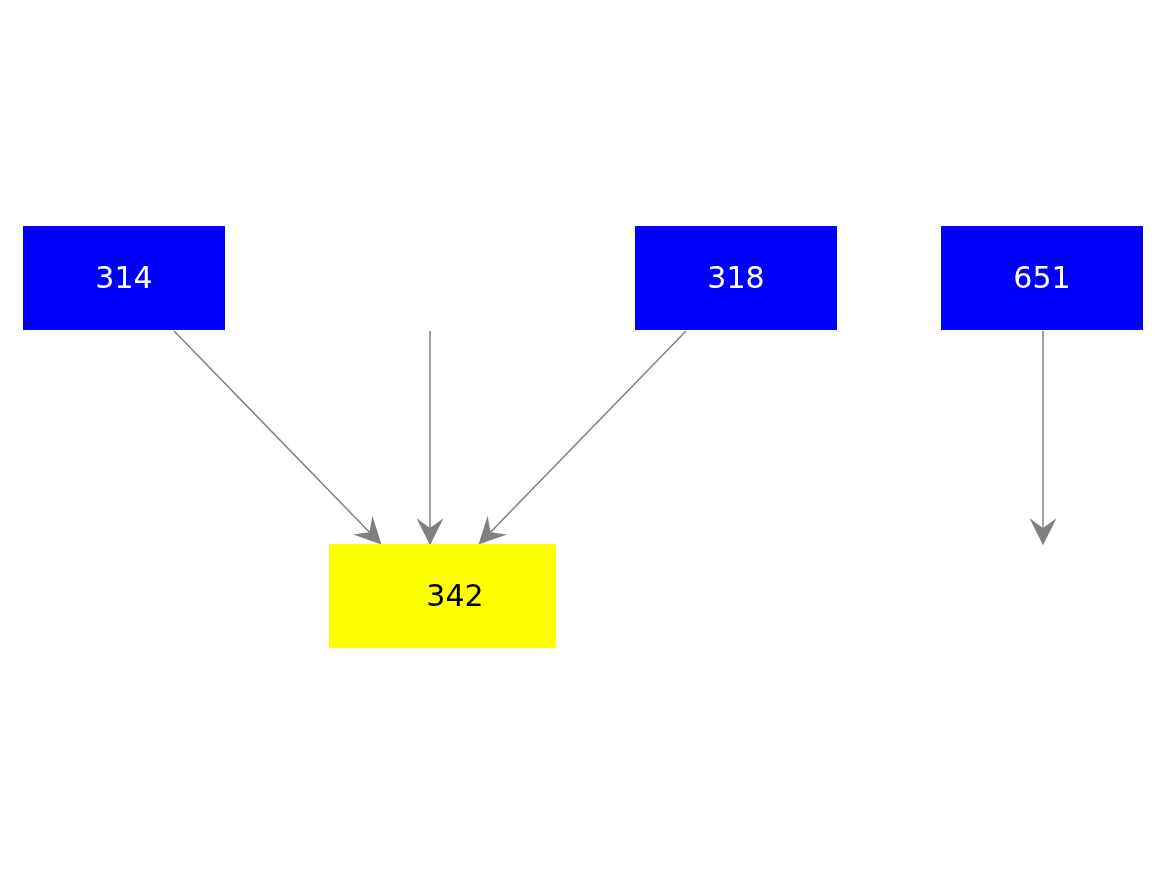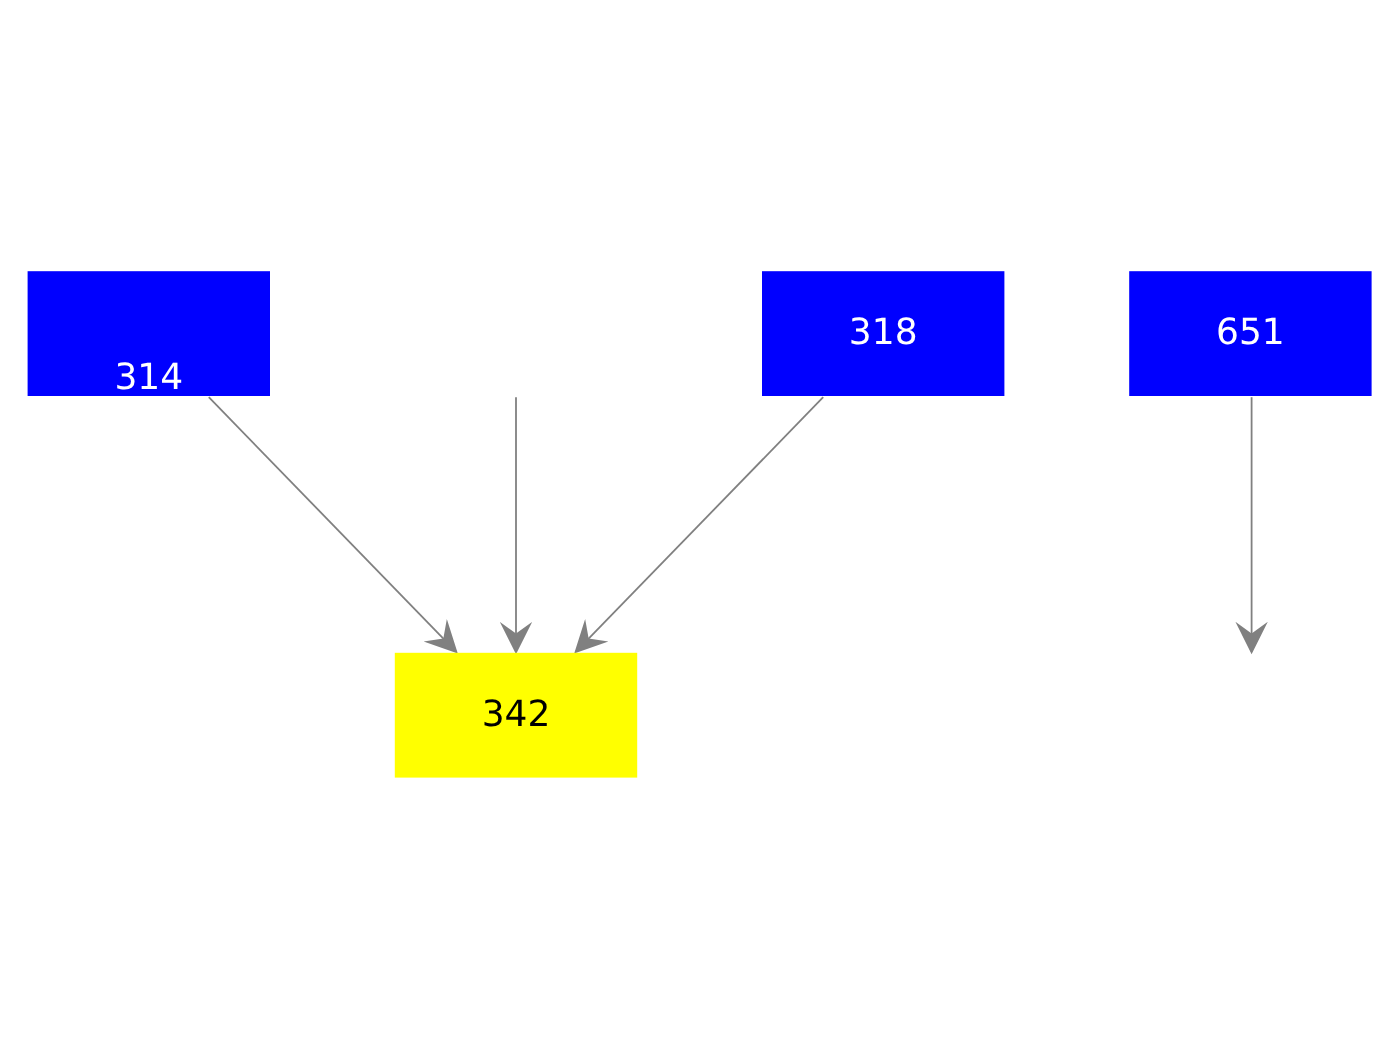--- a/index.html
+++ b/index.html
@@ -31,25 +31,25 @@
     align-items: center;
     justify-content: center;
     font-size: 30px;
     line-height: 1;
     user-select: none;
   }
   .node.blue   { background: #0000ff; color: #ffffff; }
   .node.yellow { background: #ffff00; color: #000000; }
 
   
-  #n314 { left: 23px;  top: 226px; align-items: flex-end; }
+  #n314 { left: 23px;  top: 226px; }
   #n315 { left: 329px; top: 226px; }
   #n318 { left: 635px; top: 226px; }
   #n375 { left: 941px; top: 226px; }
-  #n342 { left: 329px; top: 544px; }
+  #n342 { left: 329px; top: 544px; padding-left: 25px; }
   #n344 { left: 942px; top: 544px; }
 </style>
 </head>
 <body>
 
 <div id="canvas">
 
   <svg id="edge-layer" width="1167" height="875" viewBox="0 0 1167 875" xmlns="http://www.w3.org/2000/svg">
     <defs>
       <marker id="stealth" viewBox="0 0 10 10" refX="9.2" refY="5" markerUnits="userSpaceOnUse" markerWidth="44" markerHeight="27" orient="auto-start-reverse">

